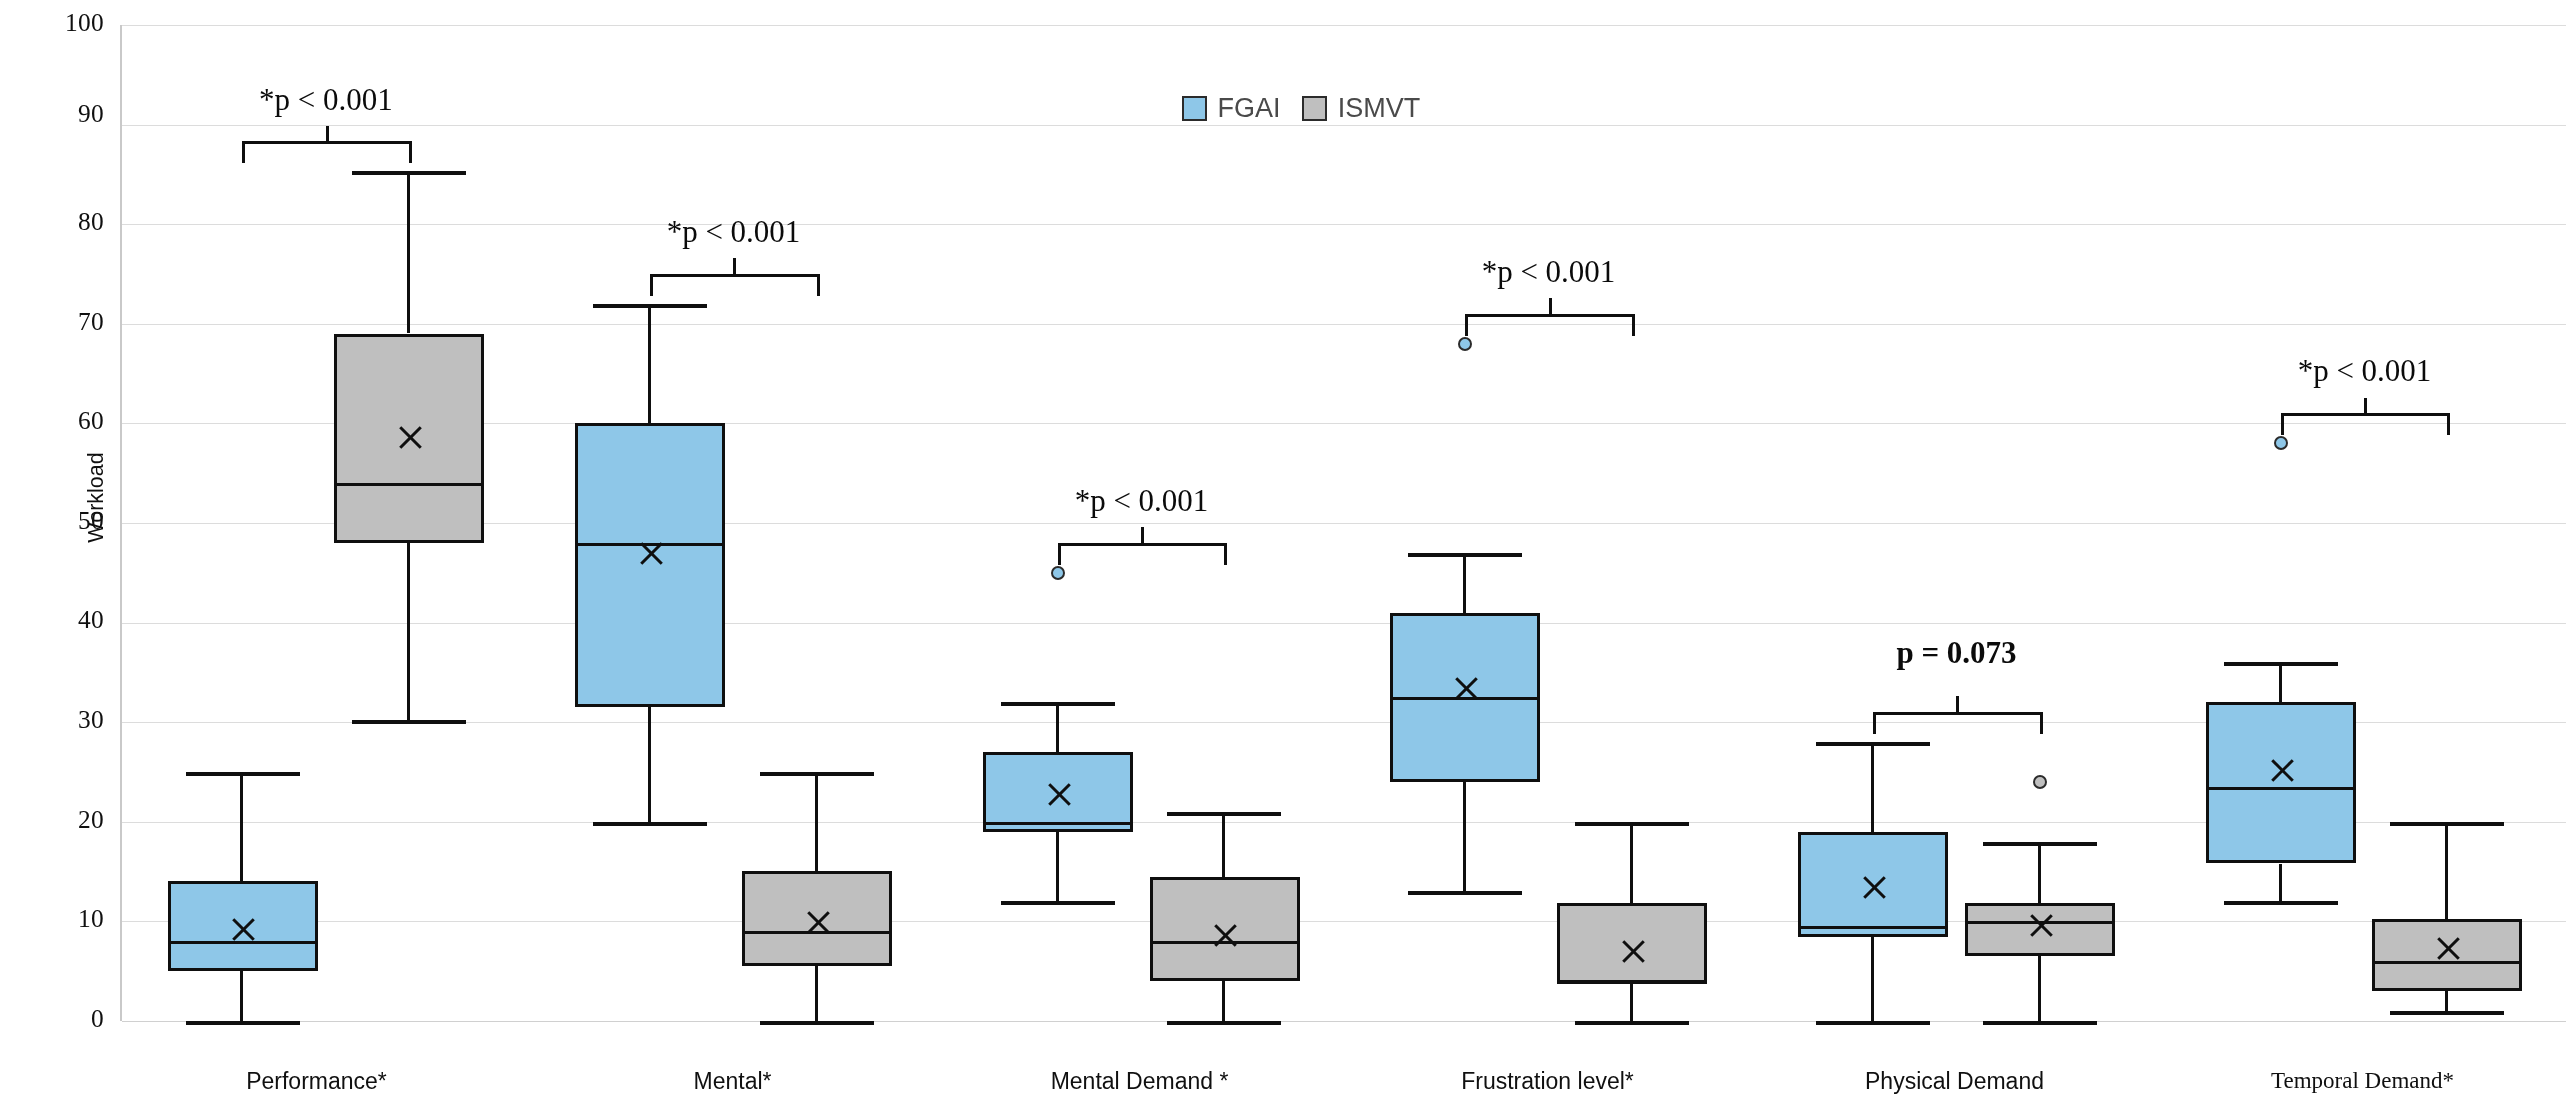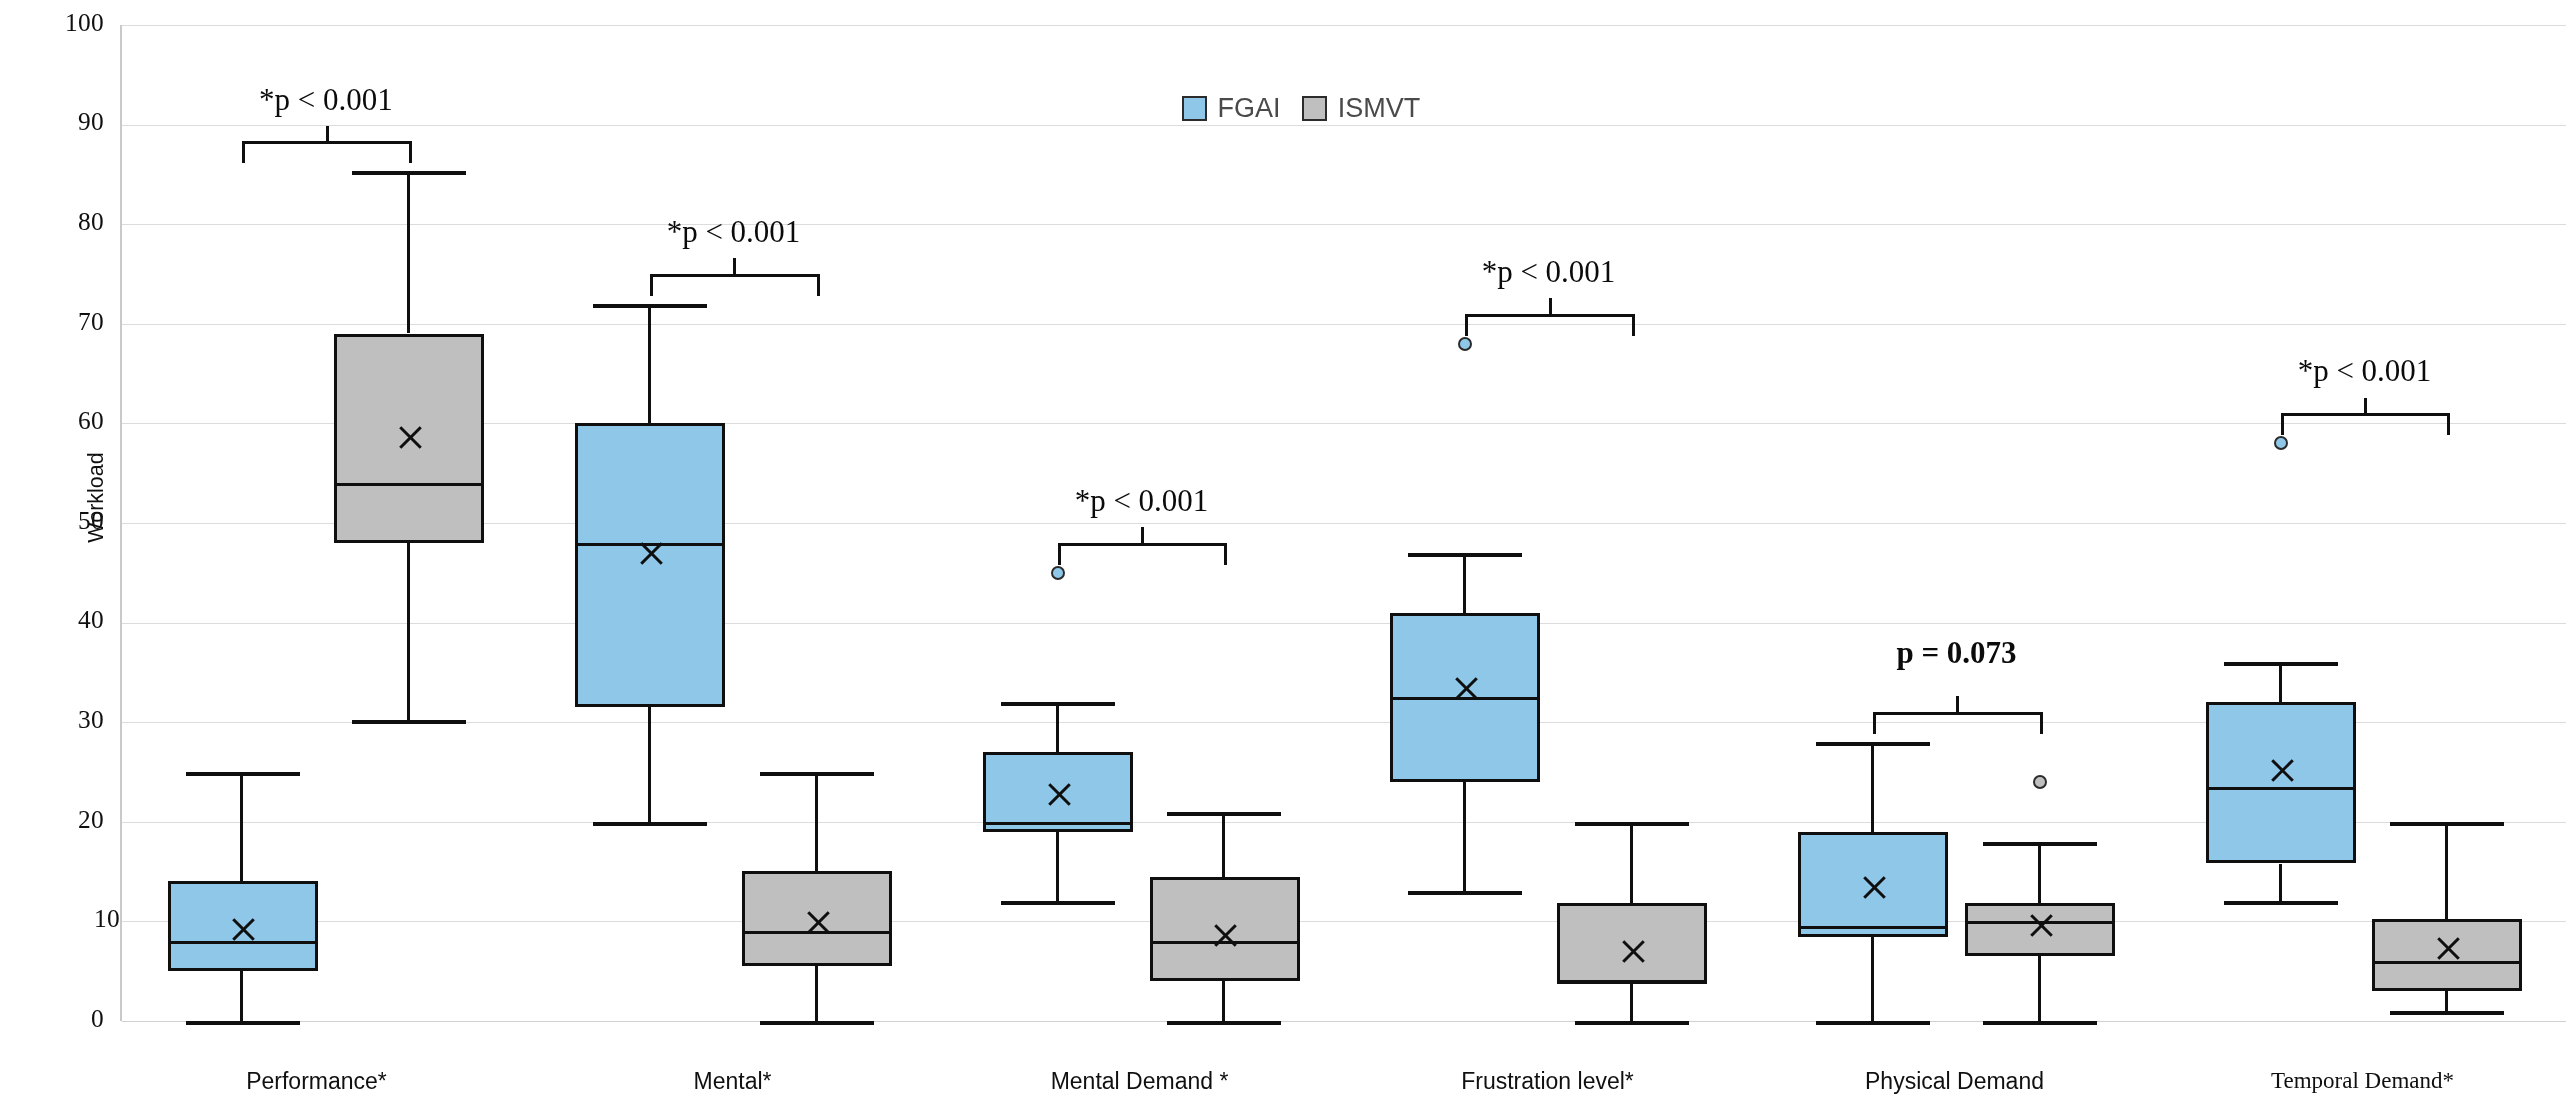--- a/index.html
+++ b/index.html
@@ -122,29 +122,29 @@
 </style>
 </head>
 <body>
 
 <div id="root">
 
   <div id="ytitle">Workload</div>
 
   <div id="yticks">
       <div class="ylabel-tick" style="left: 26px; top: 7.8px;">100</div>
-      <div class="ylabel-tick" style="left: 26px; top: 107px;">90</div>
+      <div class="ylabel-tick" style="left: 26px; top: 99px;">90</div>
       <div class="ylabel-tick" style="left: 26px; top: 207px;">80</div>
       <div class="ylabel-tick" style="left: 26px; top: 307px;">70</div>
       <div class="ylabel-tick" style="left: 26px; top: 406px;">60</div>
       <div class="ylabel-tick" style="left: 26px; top: 506px;">50</div>
       <div class="ylabel-tick" style="left: 26px; top: 605px;">40</div>
       <div class="ylabel-tick" style="left: 26px; top: 705px;">30</div>
       <div class="ylabel-tick" style="left: 26px; top: 805px;">20</div>
-      <div class="ylabel-tick" style="left: 42px; top: 904px;">10</div>
+      <div class="ylabel-tick" style="left: 26px; top: 904px;">10</div>
       <div class="ylabel-tick" style="left: 26px; top: 1004px;">0</div>
     </div>
 
   <div id="plot">
     <div id="grid">
         <div class="gridline" style="top: 0px;"></div>
         <div class="gridline" style="top: 100px;"></div>
         <div class="gridline" style="top: 199px;"></div>
         <div class="gridline" style="top: 299px;"></div>
         <div class="gridline" style="top: 398px;"></div>

